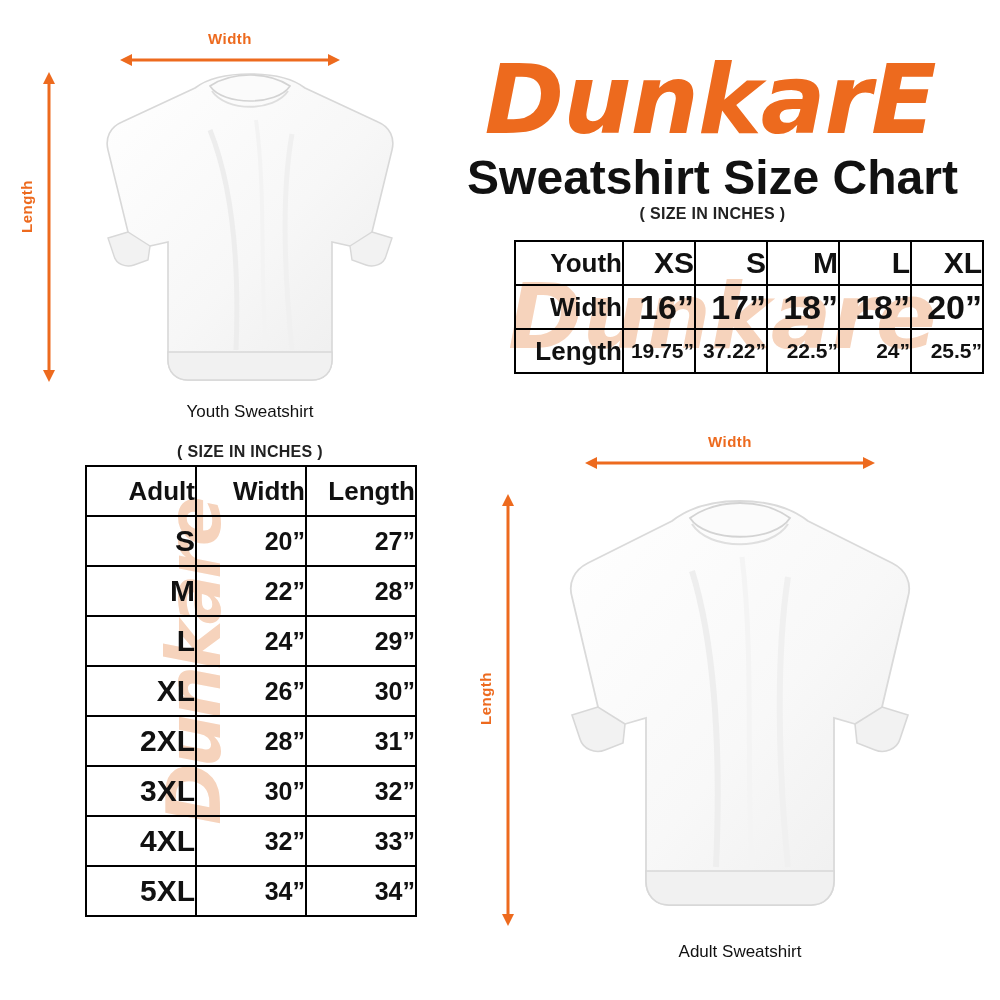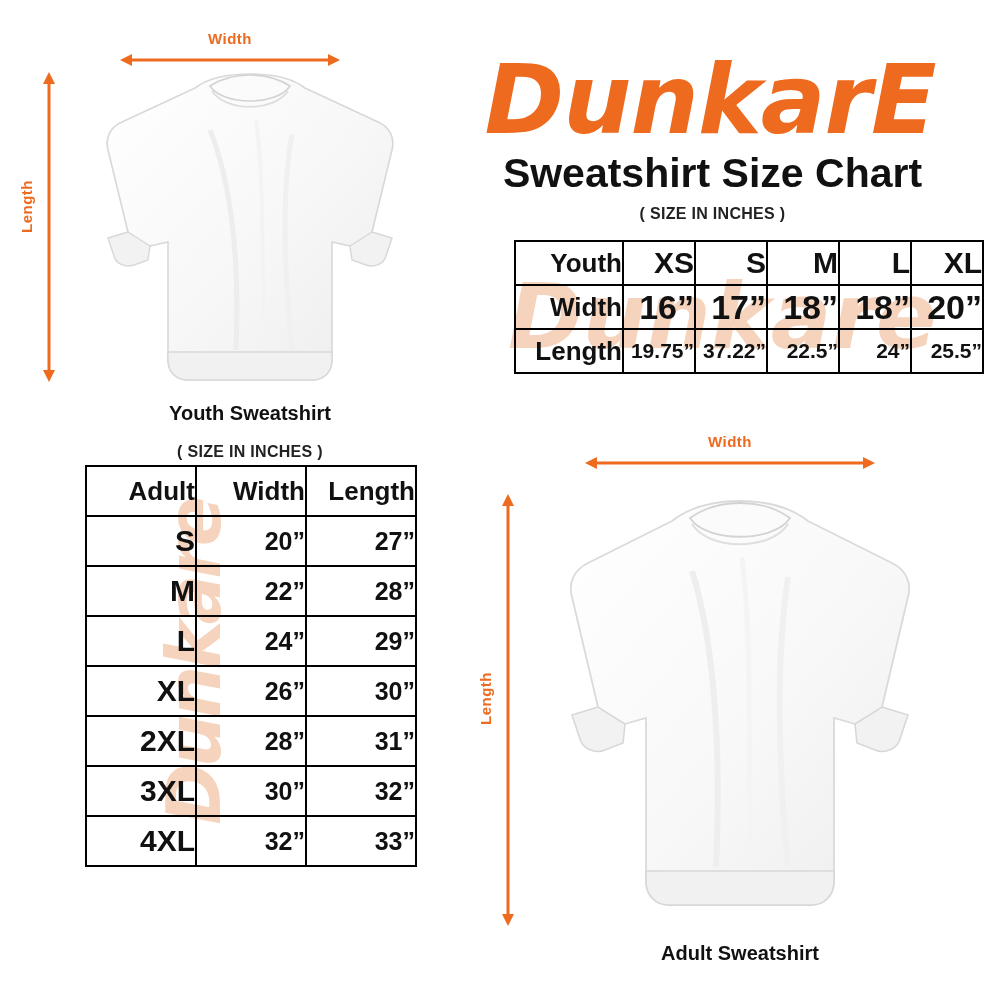--- a/index.html
+++ b/index.html
@@ -37,21 +37,21 @@
     letter-spacing: -1px;
     line-height: 140px;
     text-align: center;
     white-space: nowrap;
   }
   #brand-title {
     left: 440px;
     top: 150px;
     width: 545px;
     height: 46px;
-    font-size: 41px;
+    font-size: 48px;
     font-weight: bold;
     text-align: center;
     color: #111;
     white-space: nowrap;
   }
   #youth-units {
     left: 440px;
     top: 205px;
     width: 545px;
     text-align: center;
@@ -123,22 +123,22 @@
   #adult-table { left: 85px; top: 465px; }
   #adult-table td, #adult-table th { height: 50px; }
   #adult-table .rowhead { width: 110px; font-size: 30px; }
   #adult-table .c { width: 110px; font-size: 25px; }
   #adult-table tr.head .rowhead,
   #adult-table tr.head .c { font-size: 26px; }
 
   
   .shirt { z-index: 1; }
   .caption {
-    font-size: 20px;
-    font-weight: bold;
+    font-size: 17px;
+    font-weight: normal;
     color: #111;
     text-align: center;
   }
 
   
   .measure-label {
     color: #ED6A1E;
     font-size: 15px;
     font-weight: bold;
     letter-spacing: .5px;
@@ -273,20 +273,25 @@
       </tr>
       <tr>
         <td class="rowhead">3XL</td>
         <td class="c">30”</td>
         <td class="c">32”</td>
       </tr>
       <tr>
         <td class="rowhead">4XL</td>
         <td class="c">32”</td>
         <td class="c">33”</td>
+      </tr>
+      <tr>
+        <td class="rowhead">5XL</td>
+        <td class="c">34”</td>
+        <td class="c">34”</td>
       </tr>
     </tbody>
   </table>
 
   <svg class="abs shirt" style="left:520px; top:485px;" width="440" height="450" viewBox="0 0 440 450">
     <defs>
       <linearGradient id="ga" x1="0" y1="0" x2="1" y2="1">
         <stop offset="0%" stop-color="#ffffff"></stop>
         <stop offset="55%" stop-color="#f8f8f8"></stop>
         <stop offset="100%" stop-color="#ededed"></stop>

